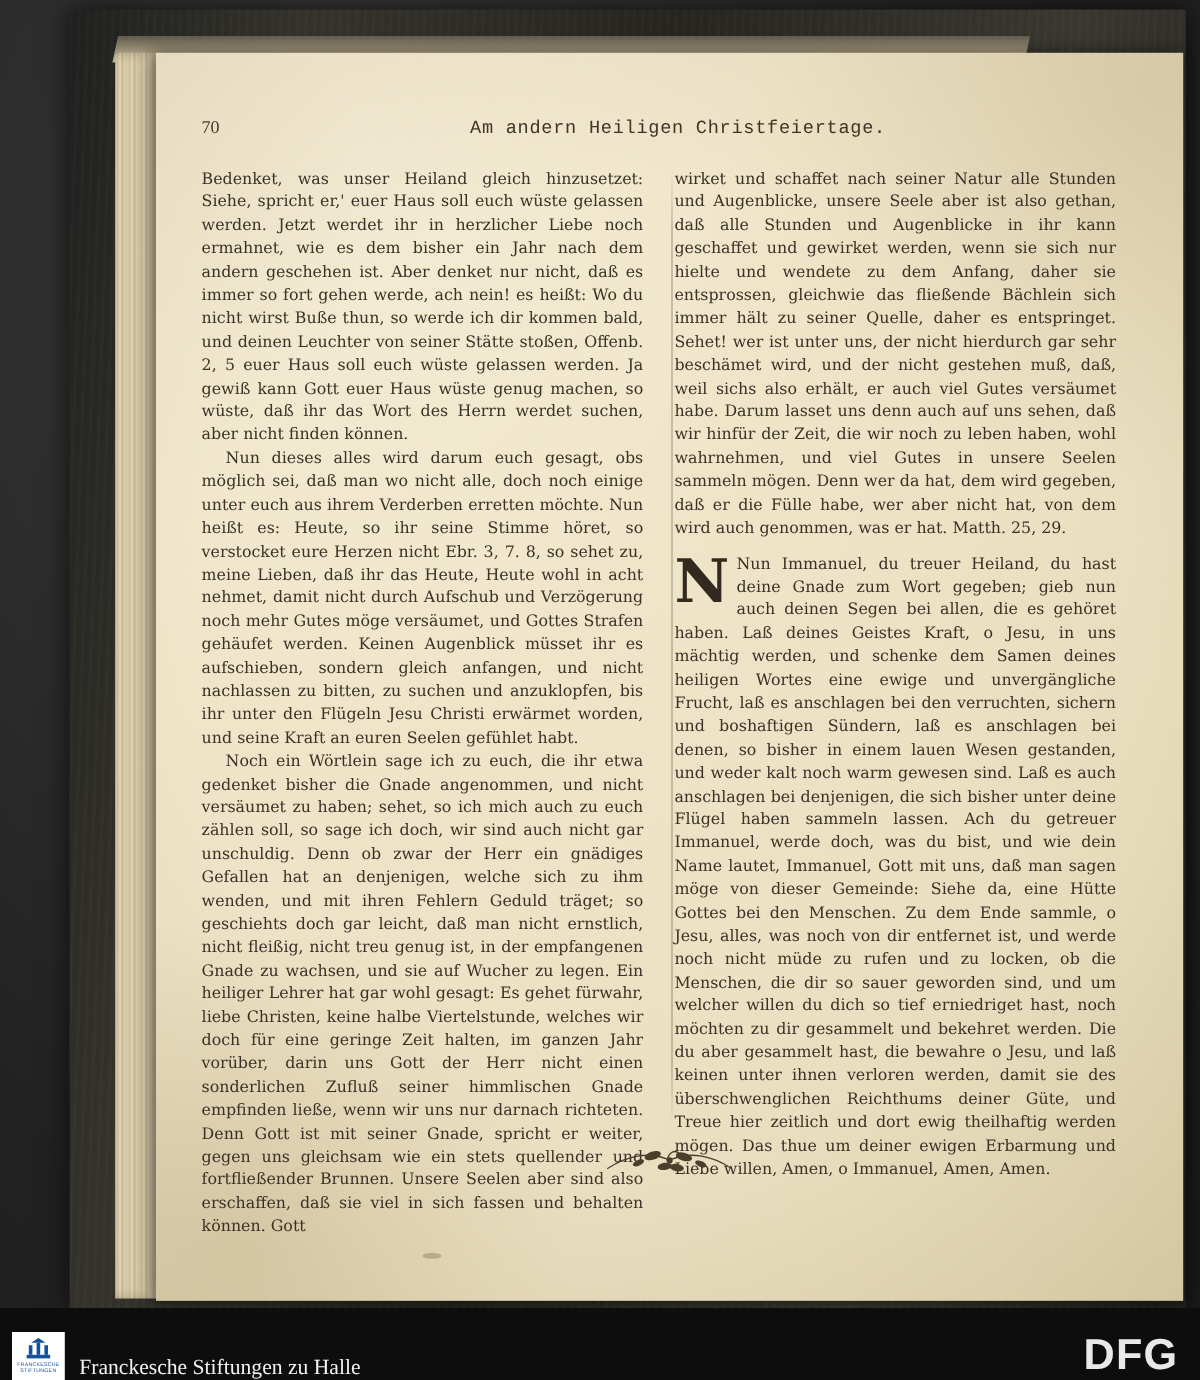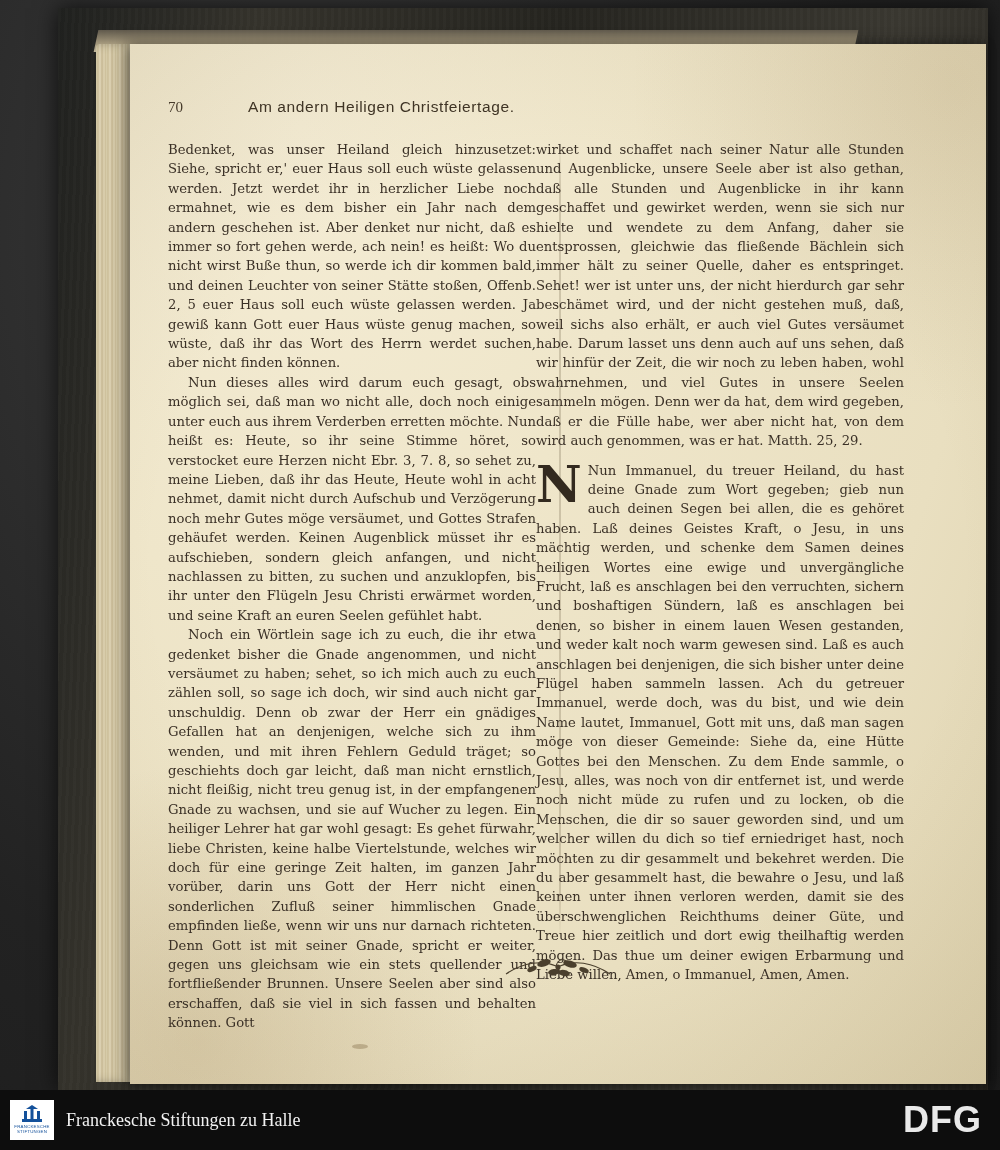--- a/index.html
+++ b/index.html
@@ -111,31 +111,32 @@
     color: #3b3226;
   }
   .folio {
     width: 80px;
     font-family: "Liberation Serif", serif;
     font-size: 15px;
     color: #463a2b;
   }
   .head-title {
     flex: 1;
-    text-align: left;
-    font-family: Liberation Sans, sans-serif;
+    text-align: center;
+    font-family: Liberation Mono, monospace;
     font-size: 15.5px;
     letter-spacing: 0.6px;
     color: #3f3425;
     padding-right: 70px;
   }
 
   
   .columns {
     display: flex;
+    gap: 26px;
     position: relative;
   }
   .col {
     width: 368px;
     position: relative;
   }
   .rule {
     position: absolute;
     left: 50%;
     top: 2px;
@@ -184,21 +185,21 @@
 
   
   .footer-bar {
     position: absolute;
     left: 0;
     bottom: 0;
     width: 1000px;
     height: 60px;
     background: #0d0d0d;
     display: flex;
-    align-items: center;
+    align-items: flex-end;
     color: #ffffff;
   }
   .footer-logo {
     width: 44px;
     height: 40px;
     margin-left: 10px;
     margin-right: 12px;
     background: #ffffff;
     color: #14519b;
     display: flex;

